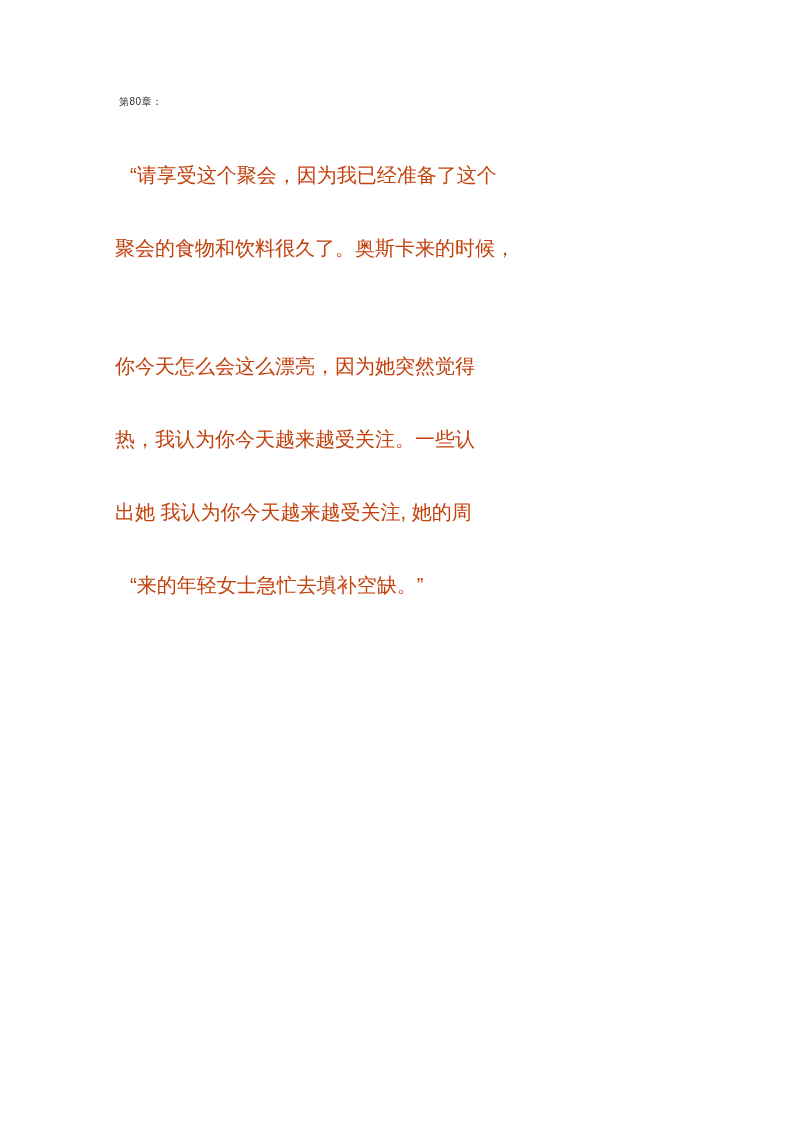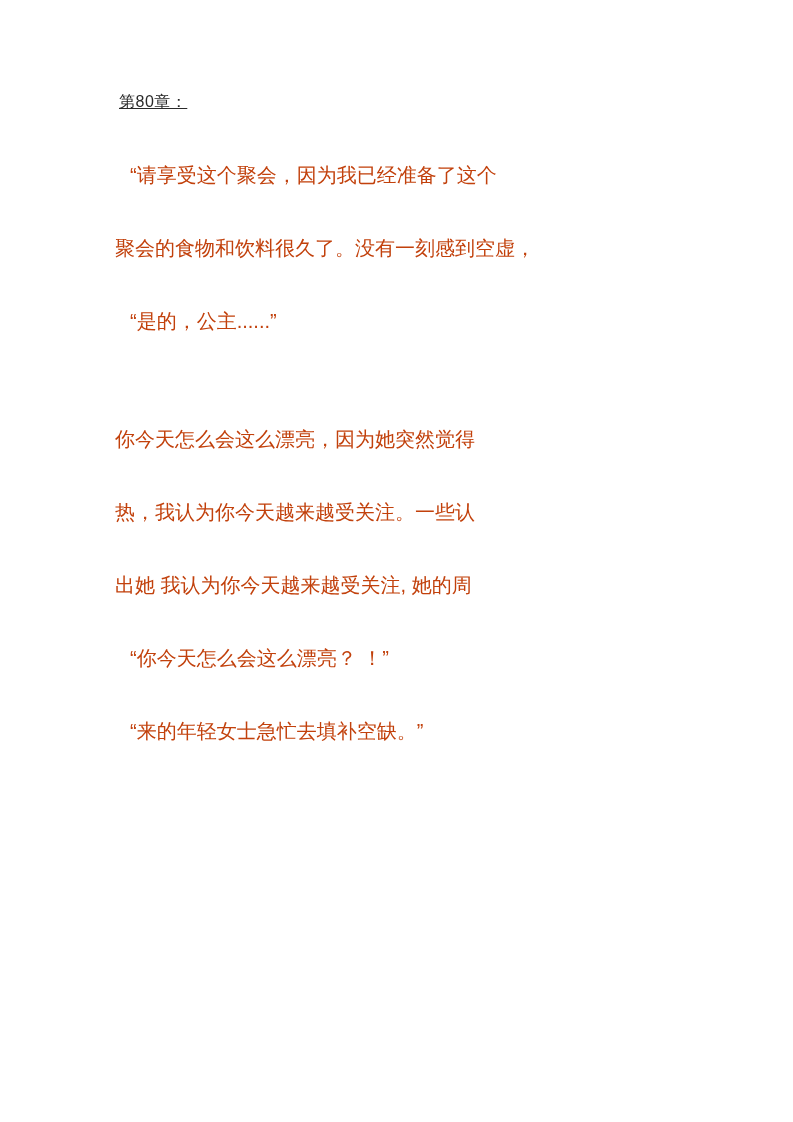--- a/index.html
+++ b/index.html
@@ -18,26 +18,25 @@
     position: absolute;
     left: 0; top: 0;
     width: 793px;
     height: 1122px;
     background: #ffffff;
   }
   .chapter-label {
     position: absolute;
     left: 119px;
     top: 92px;
-    font-size: 16px;
+    font-size: 10px;
     line-height: 20px;
     color: #2a2a2a;
     letter-spacing: 0.5px;
     white-space: nowrap;
-    text-decoration: underline;
   }
   .text-body {
     position: absolute;
     left: 115px;
     top: 139px;
     width: 600px;
     color: #c2410c;
     font-size: 20px;
     letter-spacing: 0px;
   }
@@ -55,25 +54,23 @@
 </style>
 </head>
 <body>
 
 <div class="doc-page">
 
   <div class="chapter-label">第80章：</div>
 
   <div class="text-body">
     <div class="text-line indent">“请享受这个聚会，因为我已经准备了这个</div>
-    <div class="text-line">聚会的食物和饮料很久了。没有一刻感到空虚，</div>
-    <div class="text-line indent">“是的，公主......”</div>
+    <div class="text-line">聚会的食物和饮料很久了。奥斯卡来的时候，</div>
 
     <div class="para-gap"></div>
 
     <div class="text-line">你今天怎么会这么漂亮，因为她突然觉得</div>
     <div class="text-line">热，我认为你今天越来越受关注。一些认</div>
     <div class="text-line">出她 我认为你今天越来越受关注, 她的周</div>
-    <div class="text-line indent">“你今天怎么会这么漂亮？ ！”</div>
     <div class="text-line indent">“来的年轻女士急忙去填补空缺。”</div>
   </div>
 
 </div>
 
 </body></html>

